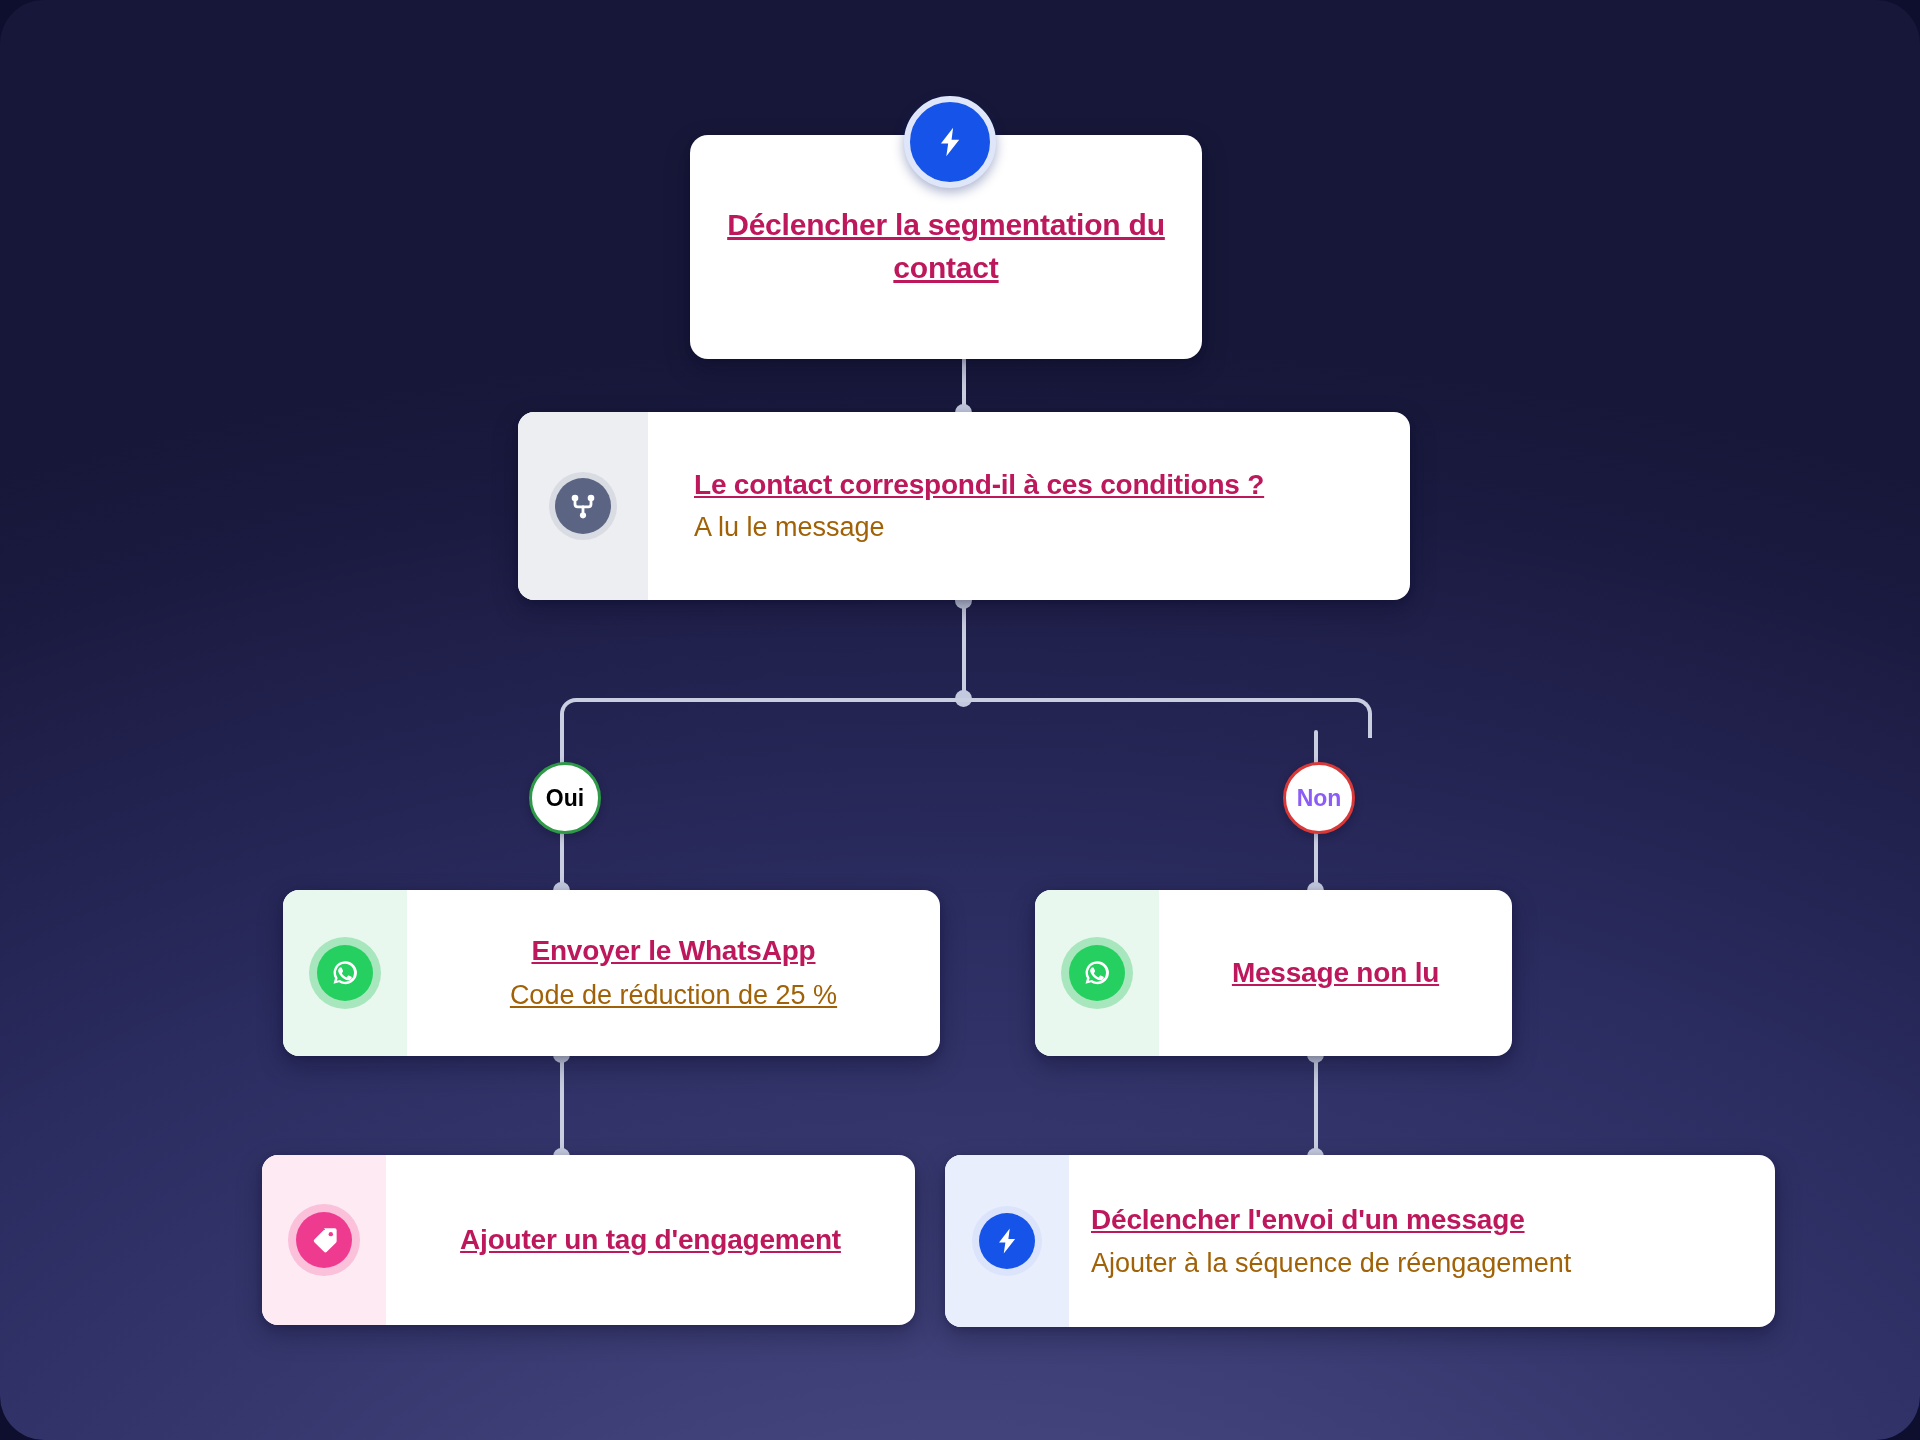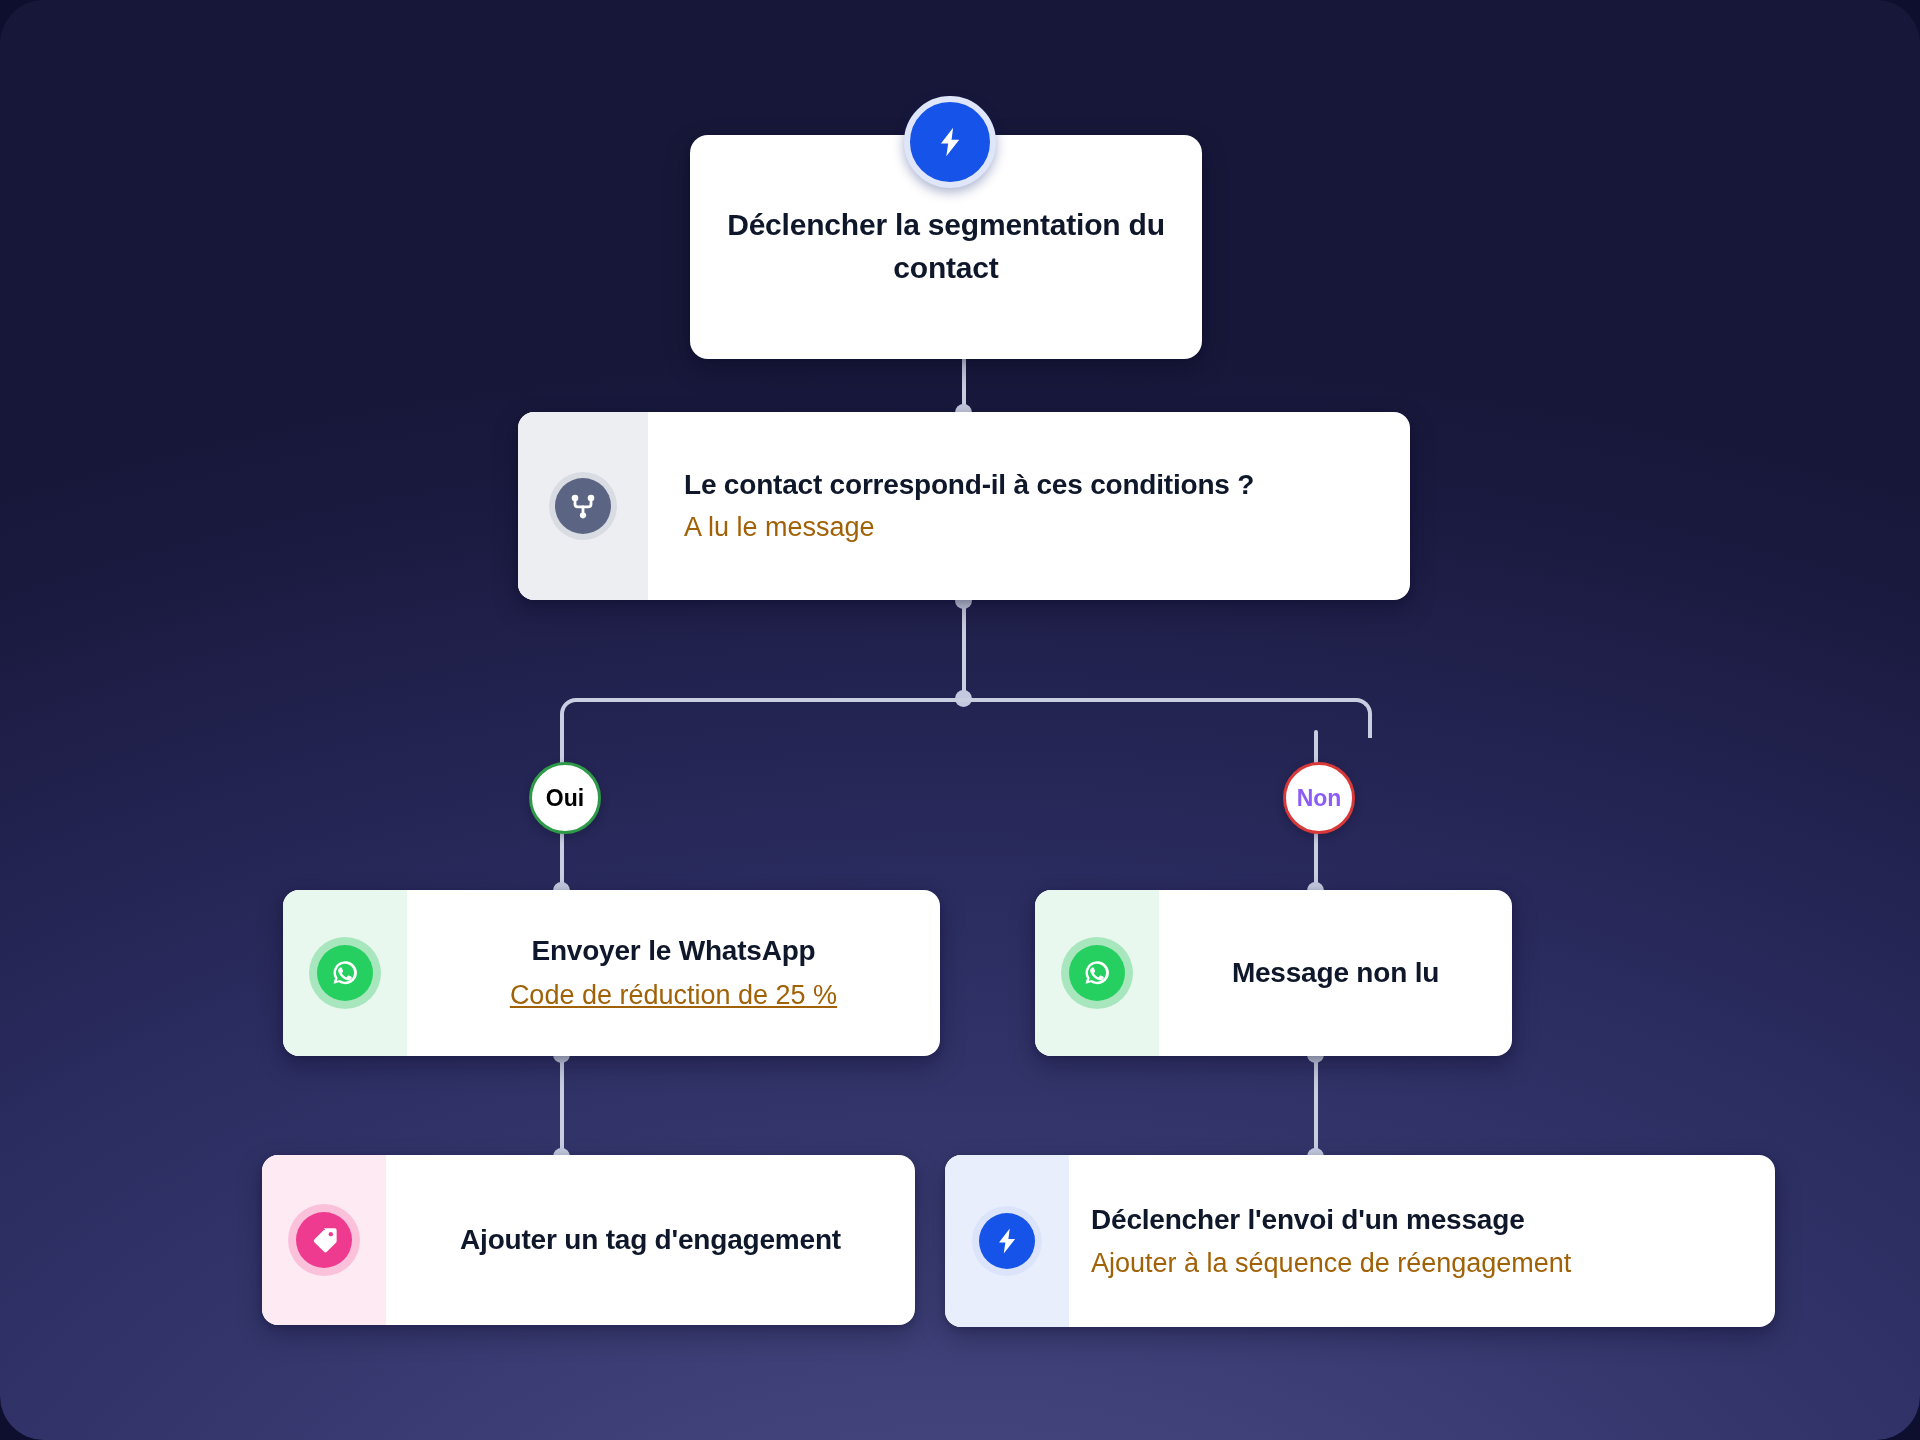--- a/index.html
+++ b/index.html
@@ -24,40 +24,40 @@
   .card{
     position:absolute;background:#ffffff;border-radius:16px;
     box-shadow:0 10px 26px rgba(6,6,32,.30), 0 2px 6px rgba(6,6,32,.18);
     display:flex;overflow:hidden;
   }
   .iconpane{
     flex:0 0 auto;display:flex;align-items:center;justify-content:center;
   }
   .body{flex:1 1 auto;display:flex;flex-direction:column;justify-content:center;}
   .title{
-    font-weight:bold;color:#0f172a;letter-spacing:-.2px;
+    font-weight:bold;color:#be185d;letter-spacing:-.2px;text-decoration:underline;
   }
   .sub{color:#a16207;}
   
   #trigger-card{
     left:690px;top:135px;width:512px;height:224px;
     flex-direction:column;align-items:center;justify-content:center;
     border-radius:18px;
   }
   #trigger-card .title{font-size:30px;line-height:1.42;text-align:center;padding:0 34px;}
   #trigger-badge{
     position:absolute;left:904px;top:96px;width:80px;height:80px;border-radius:50%;
     background:#1653e8;border:6px solid #dfe6fa;
     display:flex;align-items:center;justify-content:center;
     box-shadow:0 4px 12px rgba(10,30,110,.35);
   }
   
   #condition-card{left:518px;top:412px;width:892px;height:188px;}
   #condition-card .iconpane{width:130px;background:#eceef2;}
-  #condition-card .body{padding-left:36px;}
+  #condition-card .body{padding-left:46px;}
   #condition-card .title{font-size:28px;margin-bottom:11px;}
   #condition-card .sub{font-size:27px;}
   
   .branch{
     position:absolute;width:66px;height:66px;border-radius:50%;
     background:#fff;display:flex;align-items:center;justify-content:center;
     font-size:23px;font-weight:bold;
     box-shadow:0 3px 9px rgba(6,6,32,.26);
   }
   #branch-yes{left:529px;top:762px;border:3px solid #2e9947;color:#000000;}

